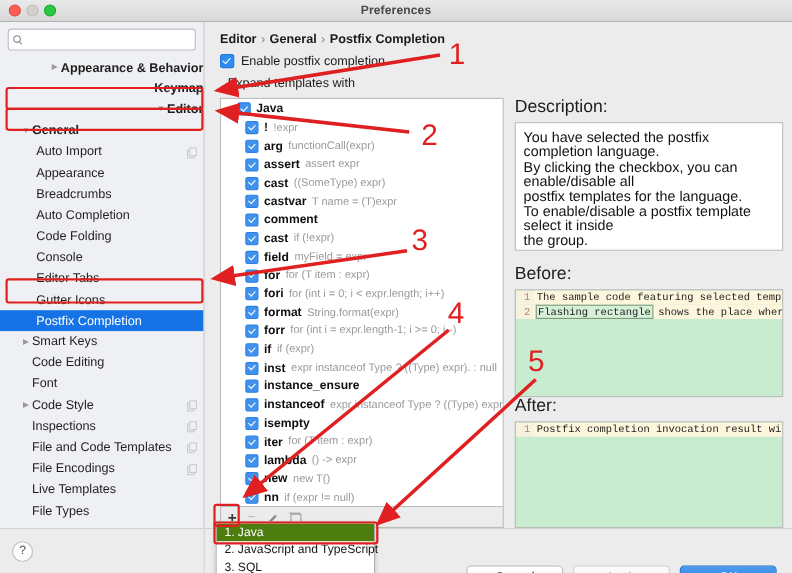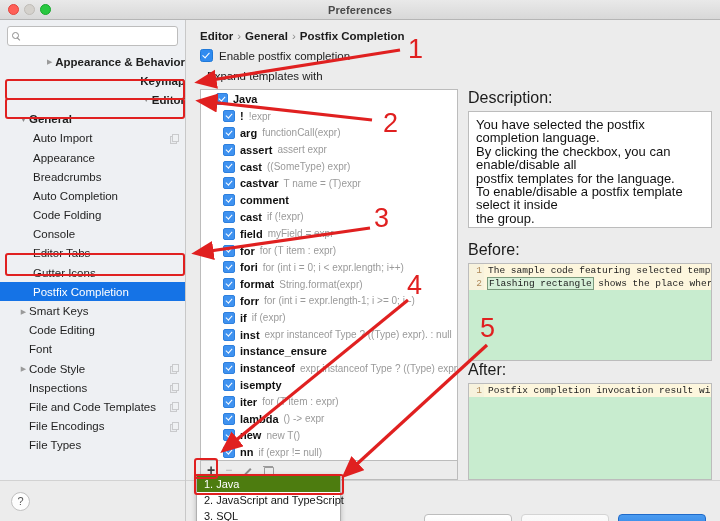--- a/index.html
+++ b/index.html
@@ -396,20 +396,24 @@
           </div>
           <div class="tree-row lvl2">
             <span class="arrow"></span>
             <span class="lbl">File and Code Templates</span>
             <span class="copy-badge"></span>
           </div>
           <div class="tree-row lvl2">
             <span class="arrow"></span>
             <span class="lbl">File Encodings</span>
             <span class="copy-badge"></span>
+          </div>
+          <div class="tree-row lvl2">
+            <span class="arrow"></span>
+            <span class="lbl">Live Templates</span>
           </div>
           <div class="tree-row lvl2">
             <span class="arrow"></span>
             <span class="lbl">File Types</span>
           </div>
         </div>
       <div class="sidebar-footer">
         <div class="help-btn">?</div>
       </div>
     </div>

